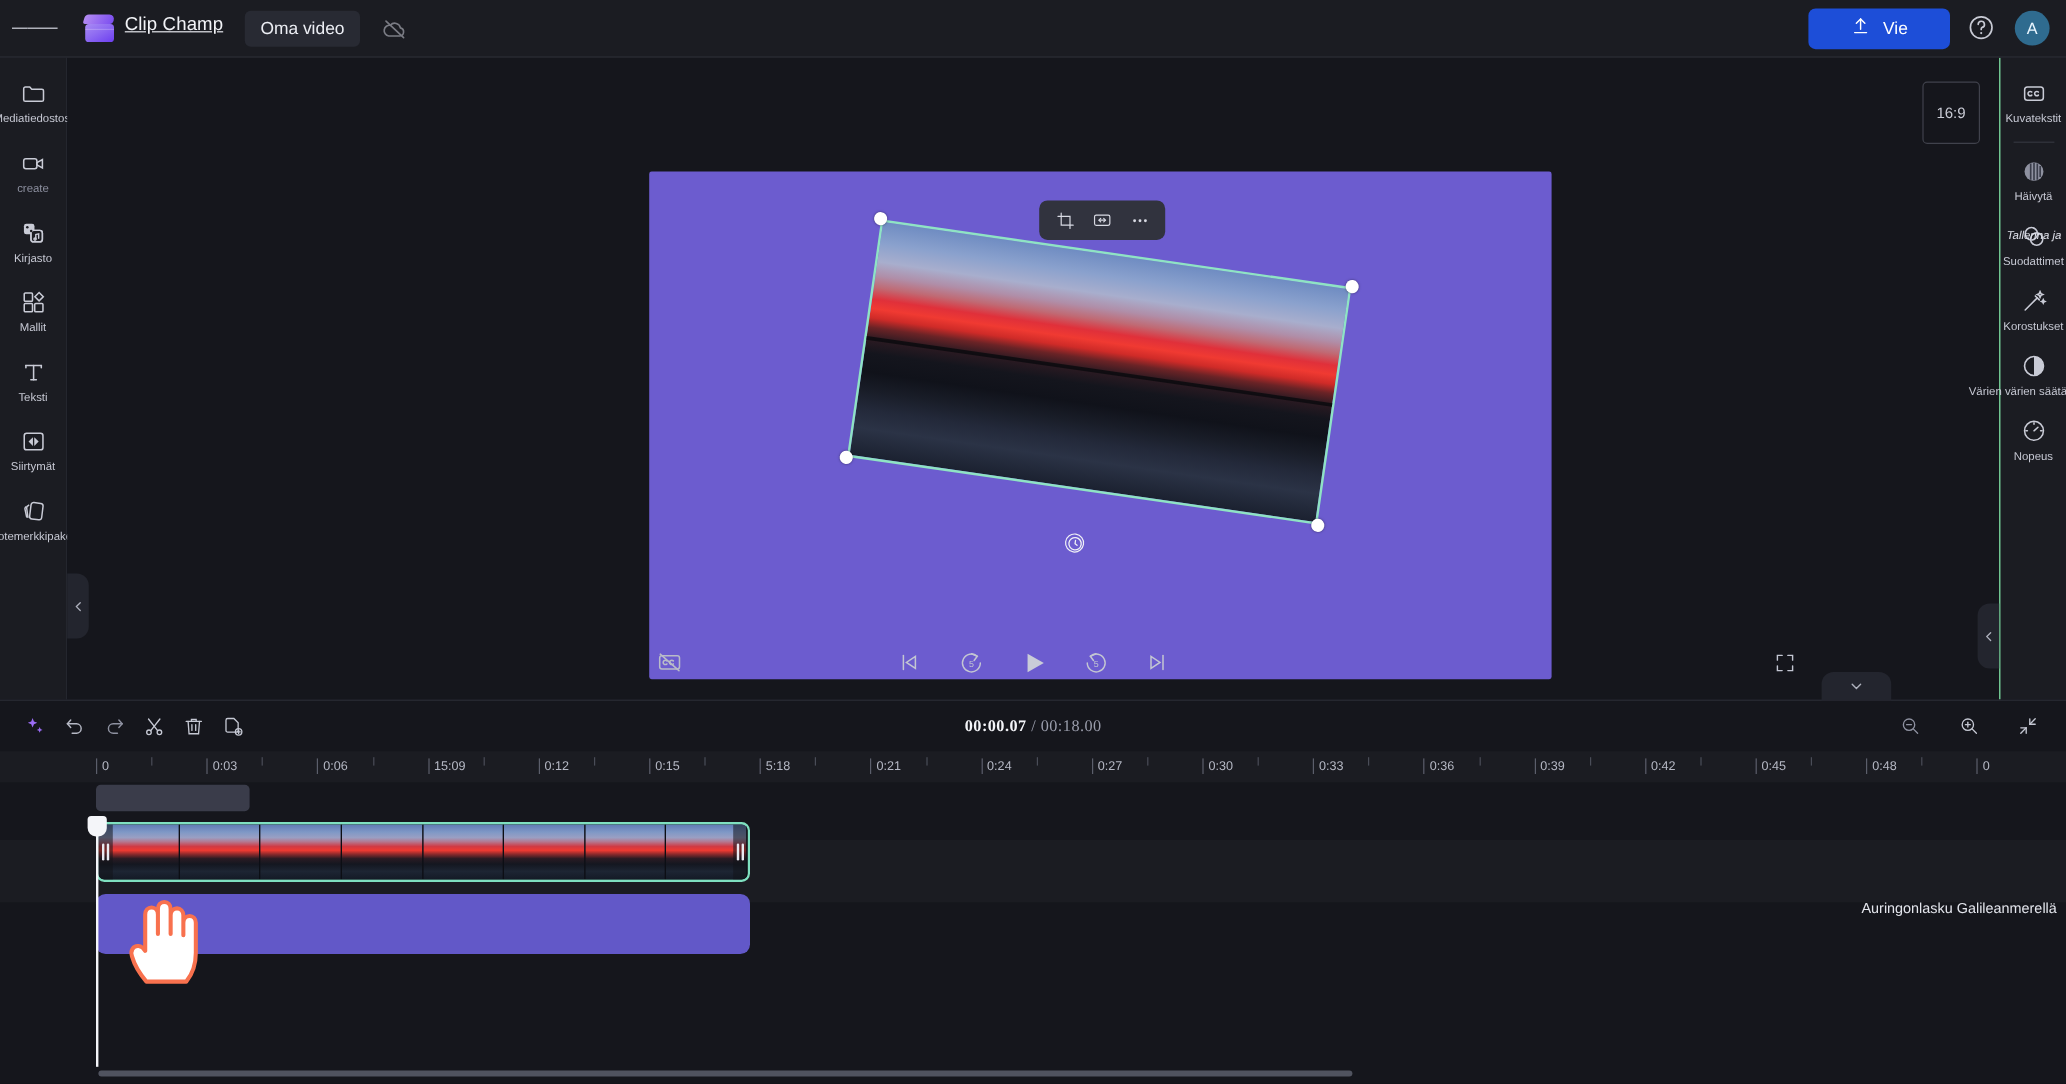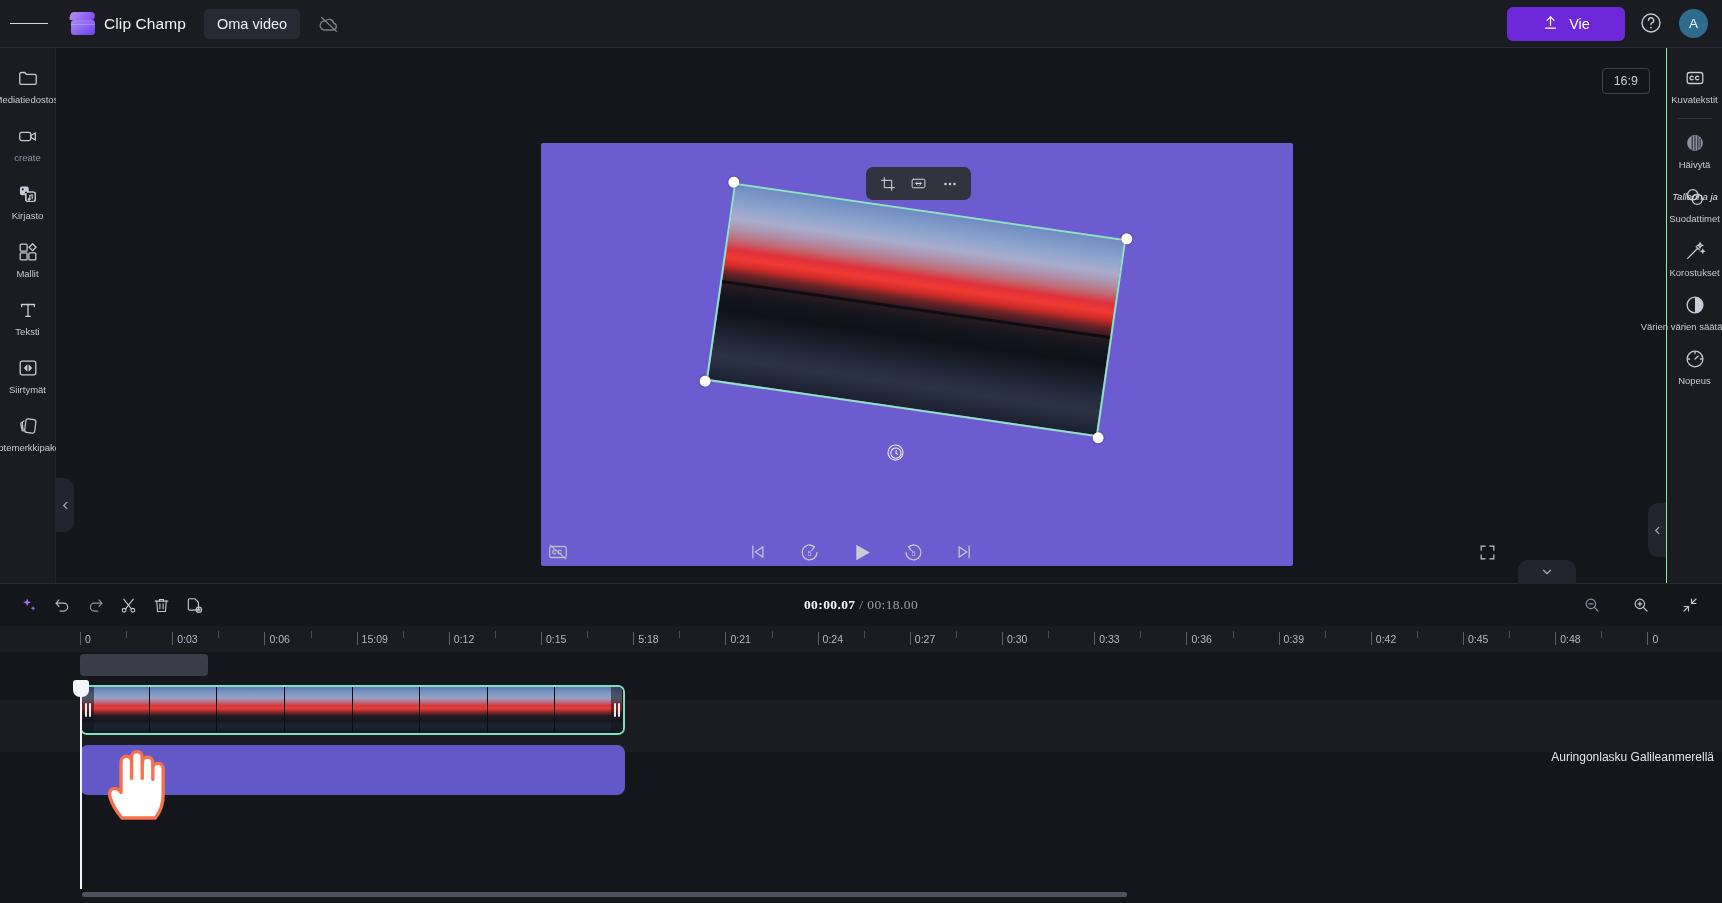--- a/index.html
+++ b/index.html
@@ -17,21 +17,21 @@
   .topbar {
     height: 48px; flex: 0 0 48px;
     background: #1b1c22;
     border-bottom: 1px solid #2b2d36;
     display: flex; align-items: center;
     padding: 0 14px 0 10px;
     position: relative; z-index: 40;
   }
   .hamburger { width: 38px; height: 38px; display: flex; align-items: center; justify-content: center; cursor: pointer; border-radius: 5px; }
   .hamburger span { display: block; width: 19px; height: 1.6px; background: #d4d6e0; margin: 2.6px 0; }
-  .brand { display: flex; align-items: center; gap: 9px; margin-left: 22px; cursor: pointer; }
+  .brand { display: flex; align-items: flex-start; gap: 9px; margin-left: 22px; cursor: pointer; text-decoration: underline; }
   .brand-logo { width: 25px; height: 23px; position: relative; }
   .brand-logo .lid {
     position: absolute; top: 0; left: 0; width: 25px; height: 8px;
     background: linear-gradient(100deg,#b48cf2,#7b4df0);
     border-radius: 3px 5px 2px 2px;
     transform: skewX(-16deg);
   }
   .brand-logo .body {
     position: absolute; bottom: 0; left: 0.5px; width: 24px; height: 15px;
     background: linear-gradient(150deg,#a98bf5 0%,#8f6cf2 45%,#6c3ef0 100%);
@@ -42,21 +42,21 @@
     background: rgba(255,255,255,.22);
   }
   .brand-name { font-size: 15.5px; color: #f2f3f7; letter-spacing: .1px; }
   .project-title {
     margin-left: 18px; background: #282a33; border-radius: 5px;
     padding: 7px 13px; font-size: 14.5px; color: #eceef4; cursor: text;
   }
   .cloud-off { margin-left: 12px; width: 34px; height: 30px; display:flex; align-items:center; justify-content:center; cursor:pointer; opacity:.55; }
   .topbar-right { margin-left: auto; display: flex; align-items: center; gap: 14px; }
   .export-btn {
-    background: #6d28d9; color: #fff; border: none; border-radius: 6px;
+    background: #1d4ed8; color: #fff; border: none; border-radius: 6px;
     height: 34px; min-width: 118px; padding: 0 18px;
     display: flex; align-items: center; justify-content: center; gap: 10px;
     font-size: 14.5px; cursor: pointer;
   }
   .help-icon { width: 26px; height: 26px; cursor: pointer; }
   .avatar {
     width: 29px; height: 29px; border-radius: 50%;
     background: #2f6b8f; color: #eaf6ff; font-size: 13.5px;
     display: flex; align-items: center; justify-content: center; cursor: pointer;
   }
@@ -90,21 +90,21 @@
   .tooltip-overlap {
     position: absolute; top: 143px; left: 0; width: 56px; text-align: center;
     font-size: 9.5px; color: #dfe1ea; pointer-events: none; z-index: 6; font-style: italic;
   }
 
   
   .stage { flex: 1; position: relative; display: flex; flex-direction: column; min-width: 0; background: #15161c; }
   .ratio-chip {
     position: absolute; top: 20px; right: 16px;
     border: 1px solid #40424c; border-radius: 4px;
-    padding: 5px 11px; font-size: 12.5px; color: #c8cad4; cursor: pointer;
+    padding: 18px 11px; font-size: 12.5px; color: #c8cad4; cursor: pointer;
   }
   .canvas-wrap { flex: 1; display: flex; align-items: center; justify-content: center; position: relative; }
   .canvas {
     position: absolute; left: 485px; top: 95px;
     width: 752px; height: 423px; background: #6c5ccf; border-radius: 2px;
   }
   .float-toolbar {
     position: absolute; left: 810px; top: 119px;
     height: 33px; background: #31333e; border-radius: 7px;
     display: flex; align-items: center; gap: 4px; padding: 0 8px; z-index: 12;

